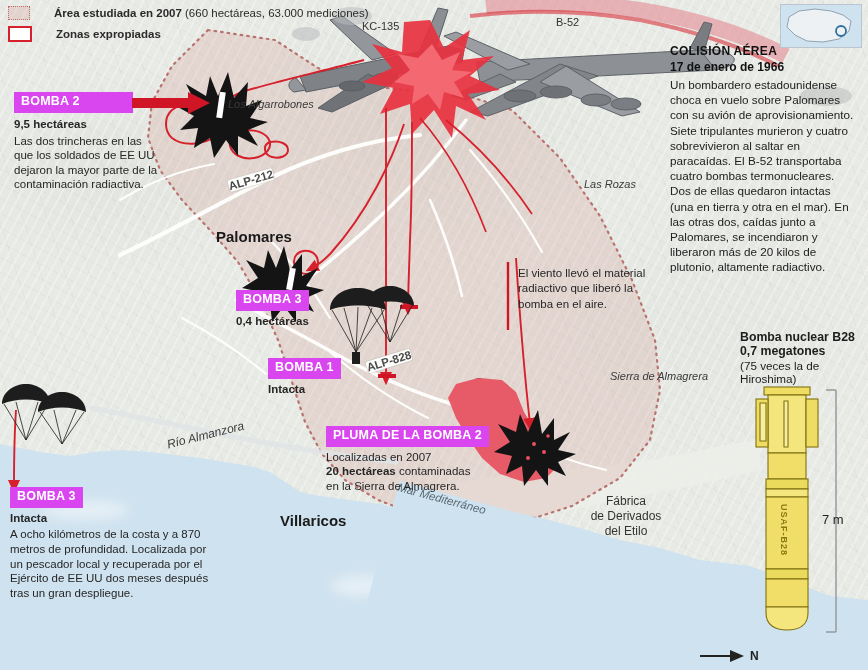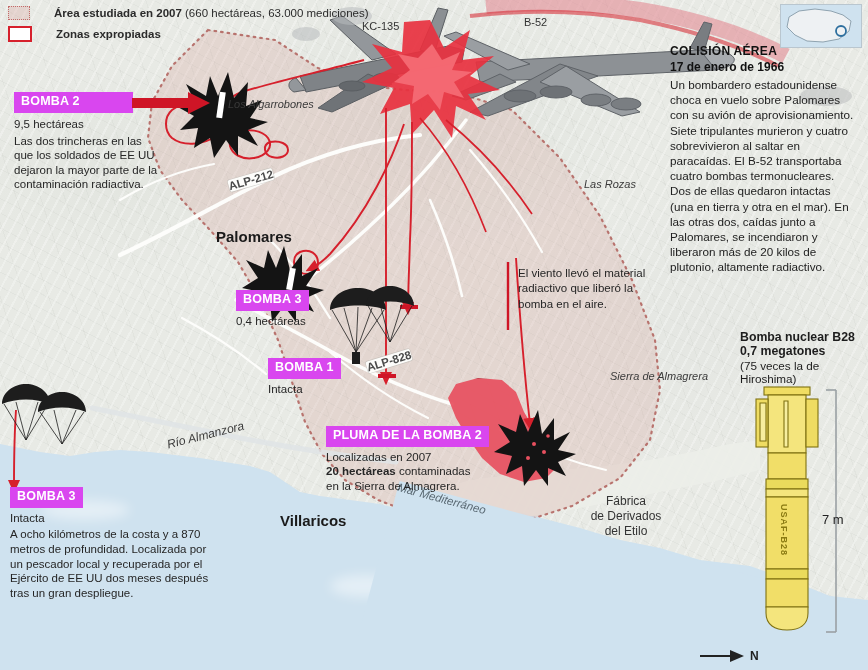--- a/index.html
+++ b/index.html
@@ -87,21 +87,21 @@
     width:20px;height:12px;border:2px solid #d6202c;background:#fff;
   }
   .legend-txt{font-size:11.5px;color:#2b2b2b;}
   .legend-txt b{font-weight:bold;}
 
   .tag{
     display:inline-block;background:#d946ef;color:#fff;font-weight:bold;
     font-size:12.5px;letter-spacing:.2px;padding:2px 7px 3px 7px;
   }
   .block{position:absolute;font-size:11.5px;line-height:1.27;color:#262626;}
-  .block .sub{font-weight:normal;margin-top:3px;}
+  .block .sub{font-weight:bold;margin-top:3px;}
   .block p{margin:2px 0 0 0;}
 
   .headline{font-weight:bold;font-size:12px;letter-spacing:.3px;color:#111;}
   .subhead{font-weight:bold;font-size:12px;margin-top:2px;color:#111;}
   .body{font-size:11.7px;line-height:1.30;margin-top:3px;color:#222;}
 
   
   .plabel{position:absolute;font-size:11px;color:#333;white-space:nowrap;}
   .plabel.big{font-size:15px;font-weight:bold;color:#1a1a1a;}
   .plabel.italic{font-style:italic;color:#3a3a3a;}
@@ -217,21 +217,21 @@
     </g>
 
     <g fill="#b9bcbe" opacity=".55">
       <ellipse cx="352" cy="16" rx="20" ry="9"></ellipse>
       <ellipse cx="306" cy="34" rx="14" ry="7"></ellipse>
       <ellipse cx="826" cy="96" rx="26" ry="10"></ellipse>
     </g>
   </svg>
 
   <div class="plabel" style="left:362px;top:20px;">KC-135</div>
-  <div class="plabel" style="left:524px;top:16px;">B-52</div>
+  <div class="plabel" style="left:556px;top:16px;">B-52</div>
 
   <svg class="layer" width="868" height="670">
     <defs>
       <marker id="ah" markerWidth="7" markerHeight="7" refX="3.2" refY="3.2" orient="auto">
         <path d="M0,0 L7,3.2 L0,6.4 Z" fill="#d6202c"></path>
       </marker>
     </defs>
     <g stroke="#d6202c" fill="none" stroke-width="1.9" marker-end="url(#ah)">
 
       <path d="M364,60 C 320,72 280,80 242,92 C 228,97 222,106 224,116"></path>

